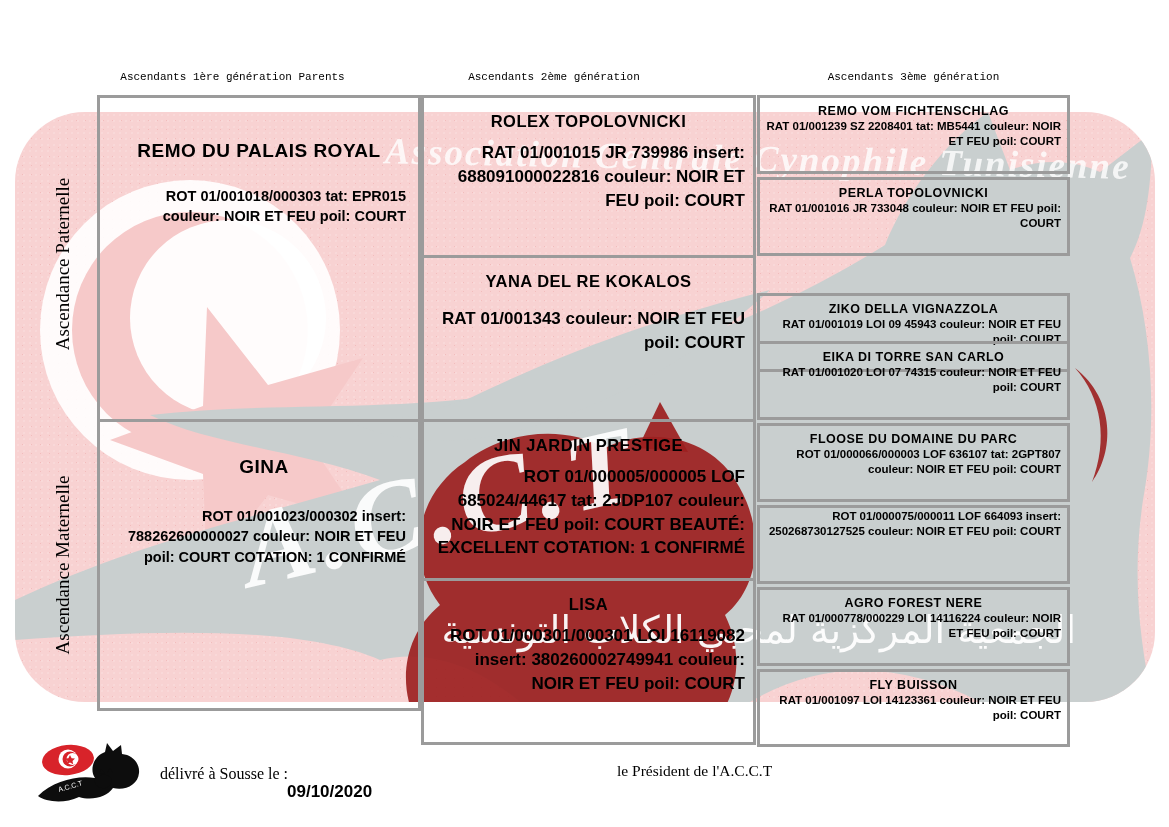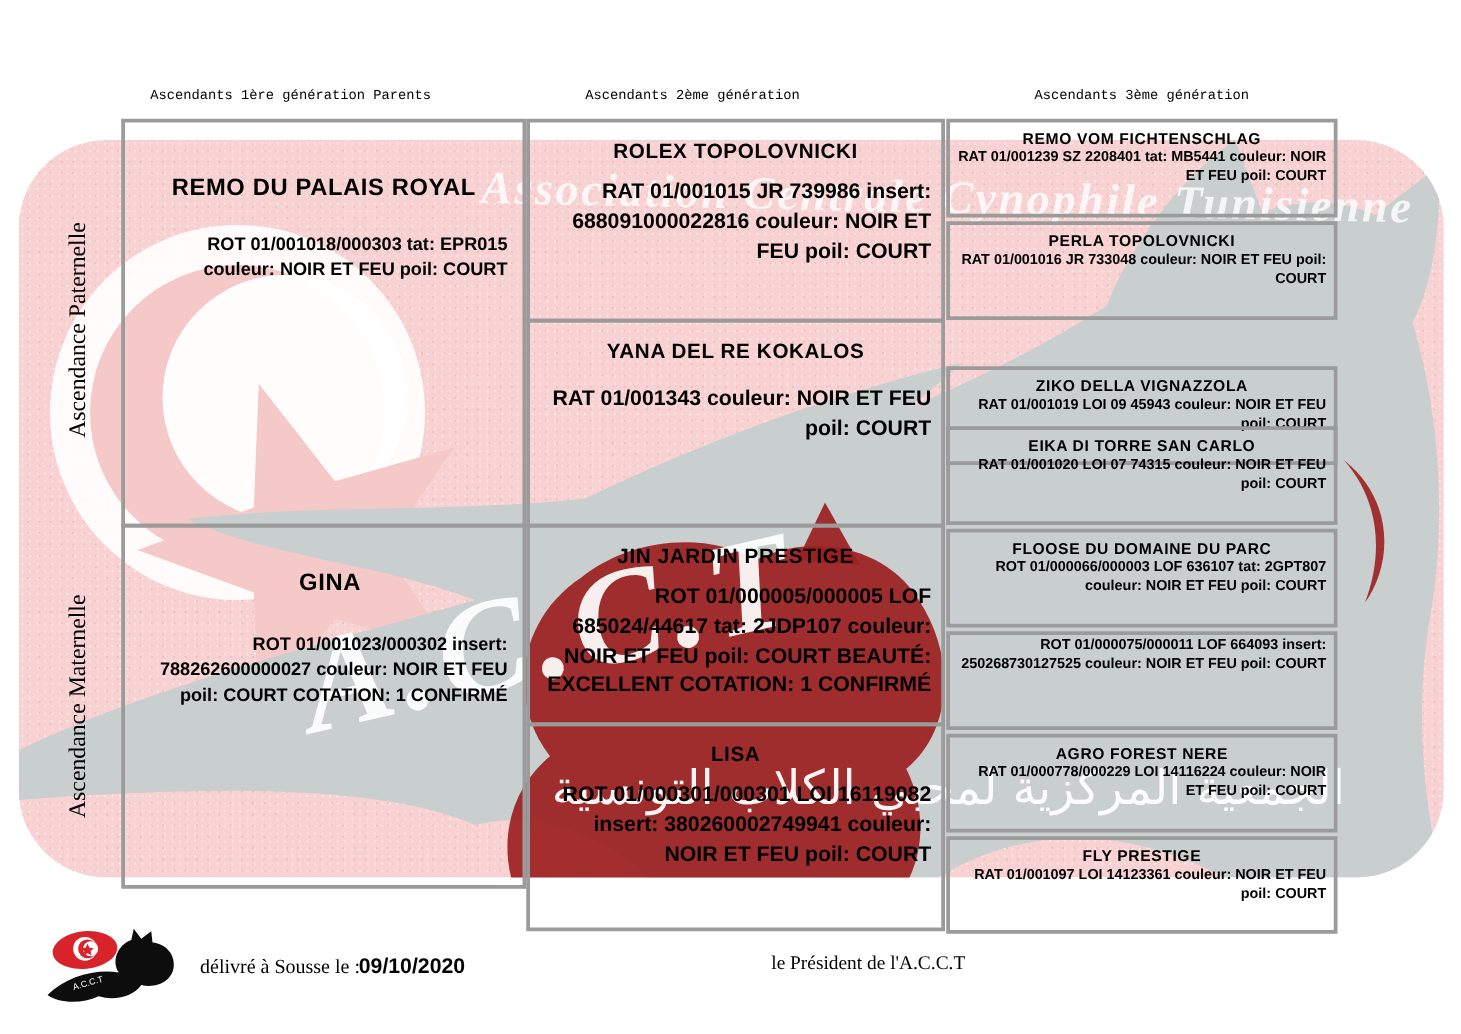--- a/index.html
+++ b/index.html
@@ -65,21 +65,21 @@
   #b-p3d{left:757px;top:341px;width:313px;height:79px;}
   #b-m3a{left:757px;top:423px;width:313px;height:79px;}
   #b-m3b{left:757px;top:505px;width:313px;height:79px;}
   #b-m3c{left:757px;top:587px;width:313px;height:79px;}
   #b-m3d{left:757px;top:669px;width:313px;height:78px;}
 
   
   .footer-logo{position:absolute;left:35px;top:738px;width:130px;height:75px;}
   .footer-issued-label{position:absolute;left:160px;top:765px;
     font-family:"Liberation Serif",serif;font-size:16px;}
-  .footer-date{position:absolute;left:287px;top:763px;font-size:17px;font-weight:bold;}
+  .footer-date{position:absolute;left:287px;top:782px;font-size:17px;font-weight:bold;}
   .footer-president{position:absolute;left:617px;top:762px;
     font-family:"Liberation Serif",serif;font-size:15.5px;}
 </style>
 </head>
 <body>
 
 <div class="page">
 
   <div class="wm-pink"></div>
 
@@ -174,21 +174,21 @@
     <div class="box-details">ROT 01/000066/000003 LOF 636107 tat: 2GPT807 couleur: NOIR ET FEU poil: COURT</div>
   </div>
   <div class="box c3" id="b-m3b">
     <div class="box-details">ROT 01/000075/000011 LOF 664093 insert: 250268730127525 couleur: NOIR ET FEU poil: COURT</div>
   </div>
   <div class="box c3" id="b-m3c">
     <div class="box-name">AGRO FOREST NERE</div>
     <div class="box-details">RAT 01/000778/000229 LOI 14116224 couleur: NOIR ET FEU poil: COURT</div>
   </div>
   <div class="box c3" id="b-m3d">
-    <div class="box-name">FLY PRESTIGE</div>
+    <div class="box-name">FLY BUISSON</div>
     <div class="box-details">RAT 01/001097 LOI 14123361 couleur: NOIR ET FEU poil: COURT</div>
   </div>
 
   <svg class="footer-logo" viewBox="0 0 130 75">
     <g>
       <ellipse cx="33" cy="22" rx="26" ry="15" fill="#d8232a" transform="rotate(-6 33 22)"></ellipse>
       <circle cx="33" cy="21" r="9.5" fill="#ffffff"></circle>
       <circle cx="35" cy="21" r="7.5" fill="#d8232a"></circle>
       <circle cx="37.5" cy="21" r="6" fill="#ffffff"></circle>
       <polygon fill="#d8232a" points="35,17 36.6,20.2 40,20.6 37.5,22.9 38.2,26.2 35,24.5 31.8,26.2 32.5,22.9 30,20.6 33.4,20.2"></polygon>

